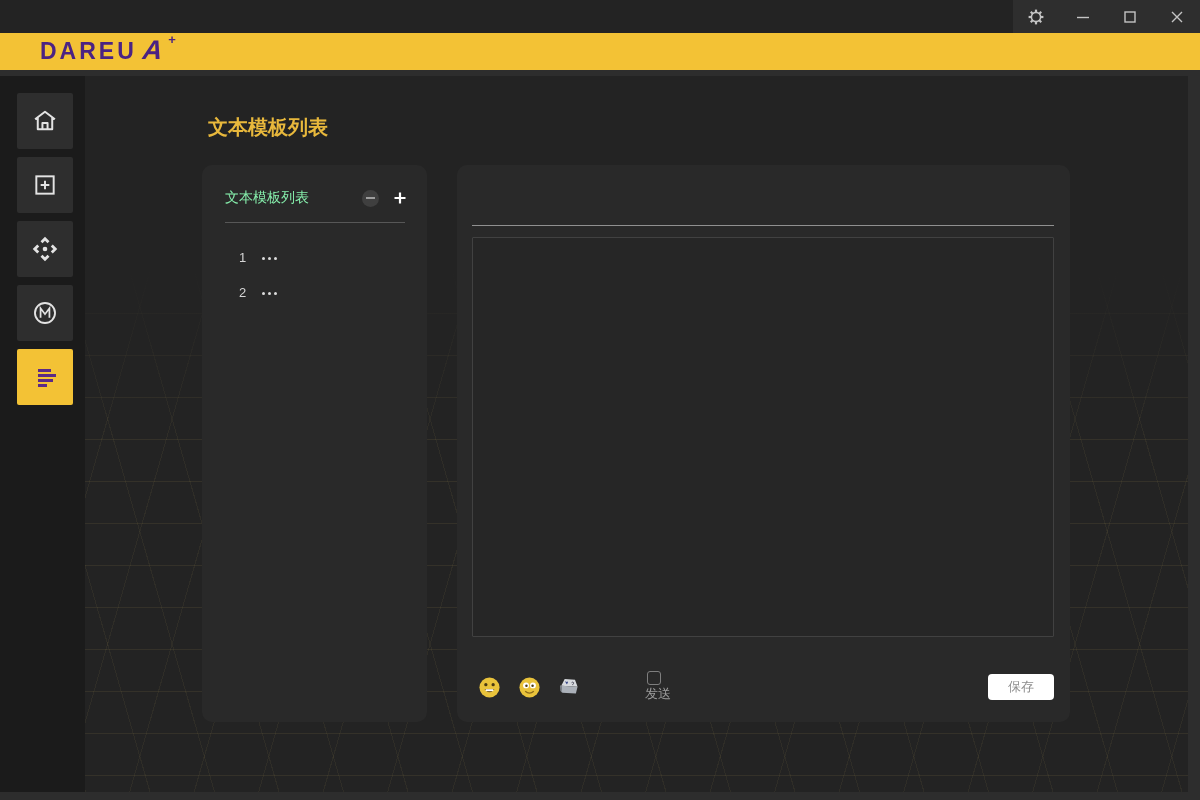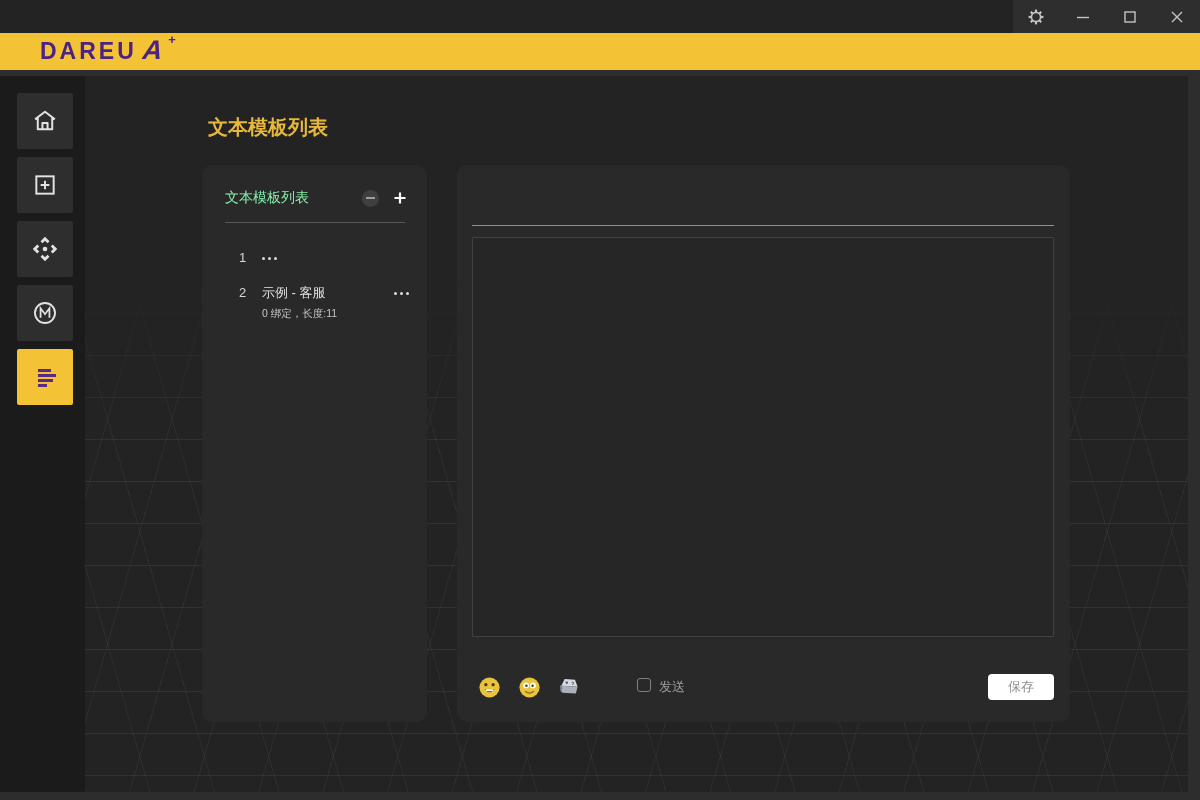--- a/index.html
+++ b/index.html
@@ -63,21 +63,21 @@
   .tpl-more i{width:3px;height:3px;border-radius:50%;background:#dcdcdc;display:block;}
 
   .name-input{position:absolute;left:15px;right:16px;top:33px;height:28px;background:transparent;
     border:none;border-bottom:1px solid #909090;outline:none;color:#e0e0e0;font-size:14px;padding:0 4px;}
   .content-area{position:absolute;left:15px;right:16px;top:72px;height:400px;background:rgba(0,0,0,0.05);
     border:1px solid #414141;border-radius:1px;resize:none;outline:none;color:#e0e0e0;font-size:13px;padding:8px;}
   .editor-toolbar{position:absolute;left:15px;right:16px;top:505px;height:34px;display:flex;align-items:center;
     padding-left:5px;}
   .tool-icon{width:24px;height:24px;display:flex;align-items:center;justify-content:center;cursor:pointer;}
   .tool-icon + .tool-icon{margin-left:16px;}
-  .send-wrap{display:flex;margin-left:56px;}
+  .send-wrap{display:flex;align-items:center;margin-left:56px;flex-direction:column;}
   .checkbox{width:14px;height:14px;border:1.5px solid #7e7e7e;border-radius:3px;cursor:pointer;background:transparent;}
   .send-label{margin-left:8px;font-size:13px;color:#9b9b9b;}
   .save-btn{margin-left:auto;width:66px;height:26px;background:#ffffff;border-radius:4px;color:#8e8e8e;
     font-size:13px;display:flex;align-items:center;justify-content:center;cursor:pointer;}
 </style>
 </head>
 <body>
 
 <div class="screen">
 
@@ -191,24 +191,20 @@
         <div class="tpl-item">
           <span class="tpl-num">1</span>
           <span class="tpl-more">
               <i></i>
               <i></i>
               <i></i>
             </span>
         </div>
         <div class="tpl-item">
           <span class="tpl-num">2</span>
-          <span class="tpl-mid">
-            <div class="tpl-name">示例 - 客服</div>
-            <div class="tpl-meta">0 绑定，长度:11</div>
-          </span>
           <span class="tpl-more">
               <i></i>
               <i></i>
               <i></i>
             </span>
         </div>
       </div>
     </div>
 
     <div class="panel panel-right">

